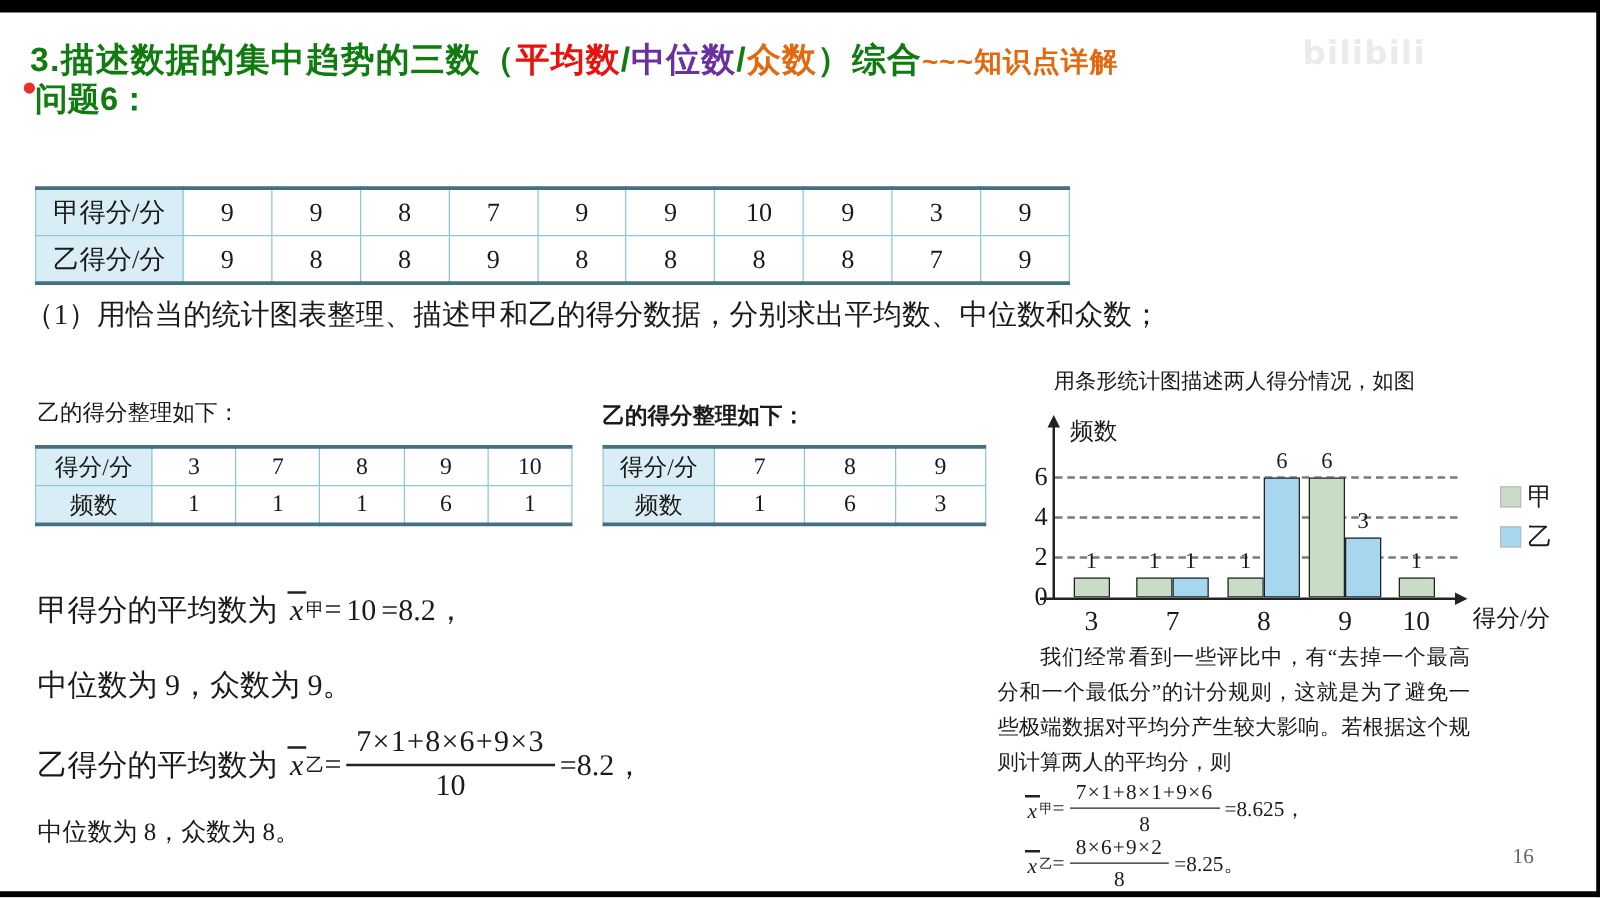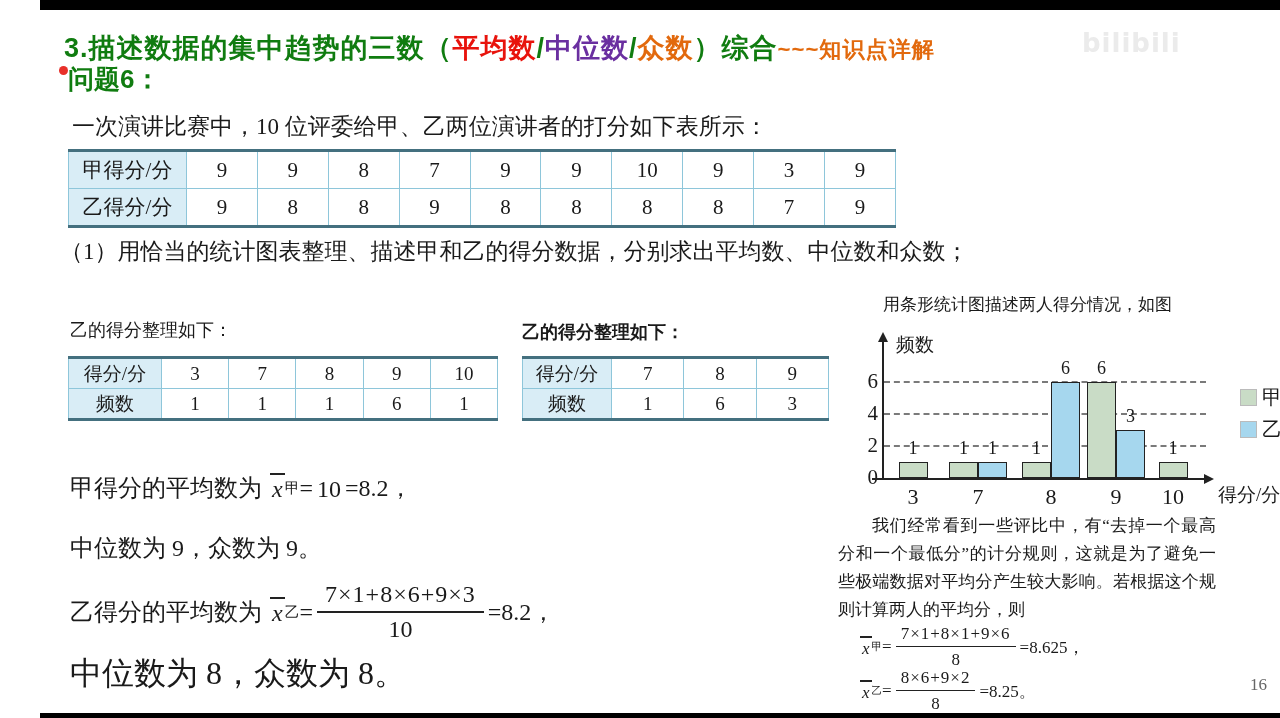--- a/index.html
+++ b/index.html
@@ -1,18 +1,18 @@
 <!DOCTYPE html>
 <html><head>
 <meta charset="utf-8">
 <style>
   html,body{margin:0;padding:0;background:#fff;}
   #stage{position:relative;width:1280px;height:718px;background:#ffffff;overflow:hidden;
          font-family:"Liberation Serif","DejaVu Serif",serif;color:#1a1a1a;}
-  .abs{position:absolute;margin-left:40px;}
+  .abs{position:absolute;}
   .edge{background:#000;}
 
   
   #page-title{left:24px;top:30px;font-family:"Liberation Sans","DejaVu Sans",sans-serif;
               font-weight:bold;font-size:27px;letter-spacing:1px;white-space:nowrap;}
   #watermark{left:1042px;top:28px;color:#ebebeb;font-family:"DejaVu Sans",sans-serif;
              font-weight:bold;font-size:26px;letter-spacing:1px;}
   #red-dot{left:19px;top:66px;width:9px;height:9px;border-radius:50%;background:#e8302a;}
   #problem-label{left:28px;top:62px;font-family:"Liberation Sans","DejaVu Sans",sans-serif;
                  font-weight:bold;font-size:26px;color:#107c10;}
@@ -67,21 +67,21 @@
   .formula{display:flex;align-items:center;font-size:24px;white-space:nowrap;}
   .frac{display:inline-block;text-align:center;vertical-align:middle;margin:0 4px;}
   .frac .num{display:block;border-bottom:2px solid #222;padding:0 8px 3px;letter-spacing:1px;}
   .frac .den{display:block;padding-top:3px;}
   .xbar{display:inline-block;border-top:2px solid #222;font-style:italic;line-height:1.05;
         padding:2px 2px 0;margin-left:8px;}
   .vsub{font-size:0.62em;}
   #f-jia{left:30px;top:450px;height:76px;}
   #jia-mm{left:30px;top:532px;font-size:24px;}
   #f-yi{left:30px;top:574px;height:76px;}
-  #yi-mm{left:30px;top:652px;font-size:32px;}
+  #yi-mm{left:30px;top:652px;font-size:20px;}
 
   
   #note{left:798px;top:512px;width:378px;font-size:17px;line-height:28px;
         text-align:justify;text-indent:2em;}
   .note-formula{font-size:17px;}
   .note-formula .frac .num{border-bottom:1.5px solid #222;padding:0 5px 2px;}
   #nf1{left:820px;top:622px;height:50px;}
   #nf2{left:820px;top:668px;height:46px;}
   #page-number{left:1210px;top:675px;font-size:17px;color:#666;}
 </style>
@@ -90,21 +90,20 @@
 
 <div id="stage">
   <div class="abs edge" style="left:0;top:0;width:1280px;height:10px;"></div>
   <div class="abs edge" style="left:0;top:713px;width:1280px;height:5px;"></div>
   <div class="abs edge" style="left:1277px;top:0;width:3px;height:718px;"></div>
 
   <div class="abs" id="watermark">bilibili</div>
   <div class="abs" id="page-title"><span style="color: rgb(16, 124, 16);">3.描述数据的集中趋势的三数（</span><span style="color: rgb(232, 19, 12);">平均数</span><span style="color: rgb(16, 124, 16);">/</span><span style="color: rgb(106, 47, 160);">中位数</span><span style="color: rgb(16, 124, 16);">/</span><span style="color: rgb(226, 105, 13);">众数</span><span style="color: rgb(16, 124, 16);">）综合</span><span style="color: rgb(226, 105, 13); font-size: 0.82em;">~~~知识点详解</span></div>
   <div class="abs" id="red-dot"></div>
   <div class="abs" id="problem-label">问题6：</div>
-  <div class="abs" id="intro">一次演讲比赛中，10 位评委给甲、乙两位演讲者的打分如下表所示：</div>
 
   <div class="abs" id="main-table">
     <table class="score-table">
         <tbody>
           <tr>
             <th>甲得分/分</th>
             <td>9</td>
             <td>9</td>
             <td>8</td>
             <td>7</td>

